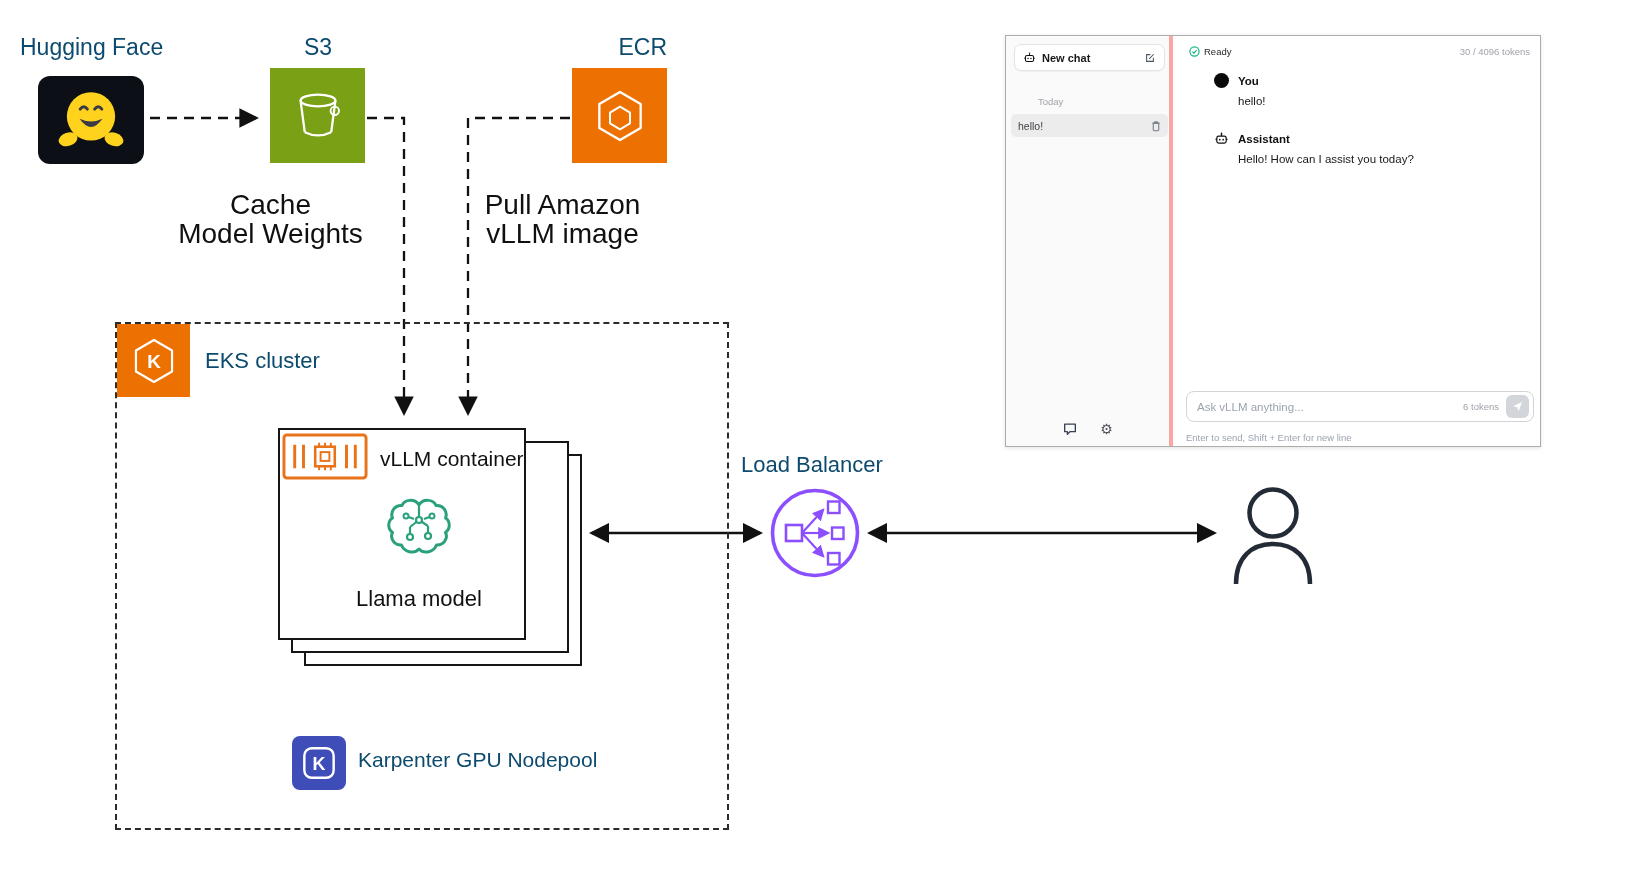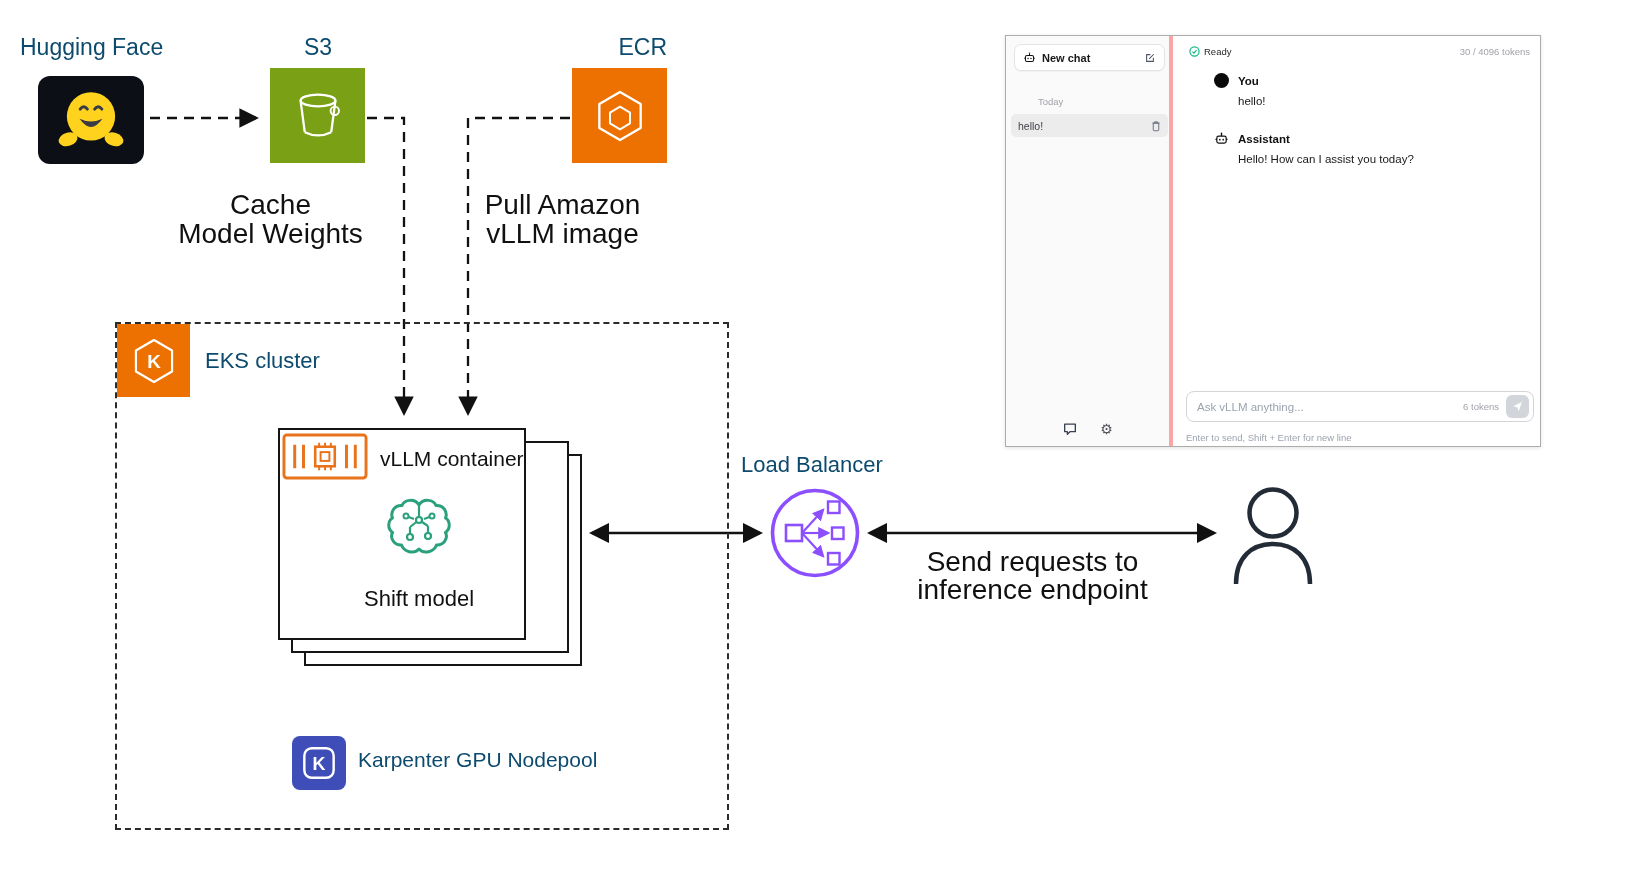--- a/index.html
+++ b/index.html
@@ -125,21 +125,21 @@
       <svg width="76" height="76" viewBox="0 0 76 76">
         <path d="M38 13 C34 6.5 23.5 7 21 13.5 C13.5 13 9 20 11.5 26 C6.5 29 6.5 37 11.5 40.5 C8.5 46.5 13.5 53.5 20.5 53 C23 60 33 62.5 38 57 C43 62.5 53 60 55.5 53 C62.5 53.5 67.5 46.5 64.5 40.5 C69.5 37 69.5 29 64.5 26 C67 20 62.5 13 55 13.5 C52.5 7 42 6.5 38 13 Z" fill="none" stroke="#2AA17C" stroke-width="3" stroke-linejoin="round"></path>
         <path d="M38 14 V28 M38 28 L29 35 M38 28 L47 34 M29 35 V44 M47 34 V43 M25 24 L33 27 M51 24 L43 27" stroke="#2AA17C" stroke-width="2.2" fill="none"></path>
         <circle cx="38" cy="28" r="3" fill="#fff" stroke="#2AA17C" stroke-width="2.2"></circle>
         <circle cx="29" cy="45" r="3" fill="#fff" stroke="#2AA17C" stroke-width="2.2"></circle>
         <circle cx="47" cy="44" r="3" fill="#fff" stroke="#2AA17C" stroke-width="2.2"></circle>
         <circle cx="25" cy="24" r="2.5" fill="#fff" stroke="#2AA17C" stroke-width="2"></circle>
         <circle cx="51" cy="24" r="2.5" fill="#fff" stroke="#2AA17C" stroke-width="2"></circle>
       </svg>
     </div>
-    <div class="abs" style="left:0;top:156px;width:278px;text-align:center;font-size:22px">Shift model</div>
+    <div class="abs" style="left:0;top:156px;width:278px;text-align:center;font-size:22px">Llama model</div>
   </div>
 
   <div class="abs tile" style="left:292px;top:736px;width:54px;height:54px;background:#3F4DB8;border-radius:8px">
     <svg width="44" height="44" viewBox="0 0 54 54">
       <rect x="9" y="9" width="36" height="36" rx="9" fill="none" stroke="#fff" stroke-width="3"></rect>
       <text x="27" y="36" text-anchor="middle" font-size="22" font-weight="bold" fill="#fff">K</text>
     </svg>
   </div>
   <div class="abs dlabel" style="left:358px;top:748px;font-size:21px">Karpenter GPU Nodepool</div>
 
@@ -155,22 +155,20 @@
       <rect x="17" y="38" width="16" height="16" fill="none" stroke="#8C4FFF" stroke-width="2.6"></rect>
       <rect x="59" y="14.5" width="11.5" height="11.5" fill="none" stroke="#8C4FFF" stroke-width="2.4"></rect>
       <rect x="63" y="40.5" width="11.5" height="11.5" fill="none" stroke="#8C4FFF" stroke-width="2.4"></rect>
       <rect x="59" y="66" width="11.5" height="11.5" fill="none" stroke="#8C4FFF" stroke-width="2.4"></rect>
       <path d="M33 46 L54 23" fill="none" stroke="#8C4FFF" stroke-width="2.2" marker-end="url(#pArr)"></path>
       <path d="M33 46 H59" fill="none" stroke="#8C4FFF" stroke-width="2.2" marker-end="url(#pArr)"></path>
       <path d="M33 46 L54 69" fill="none" stroke="#8C4FFF" stroke-width="2.2" marker-end="url(#pArr)"></path>
     </svg>
   </div>
 
-  <div class="abs dcaption" style="left:910px;top:548px;width:245px;line-height:28px">Send requests to
-inference endpoint</div>
   <div class="abs" style="left:1227px;top:485px">
     <svg width="92" height="102" viewBox="0 0 92 102">
       <circle cx="46" cy="28" r="23.5" fill="none" stroke="#222B36" stroke-width="4.5"></circle>
       <path d="M9 99 C9 72 25 59 46 59 C67 59 83 72 83 99" fill="none" stroke="#222B36" stroke-width="4.5"></path>
     </svg>
   </div>
 
   <div class="abs chat-panel">
     <aside class="chat-sidebar">
       <button class="new-chat">

